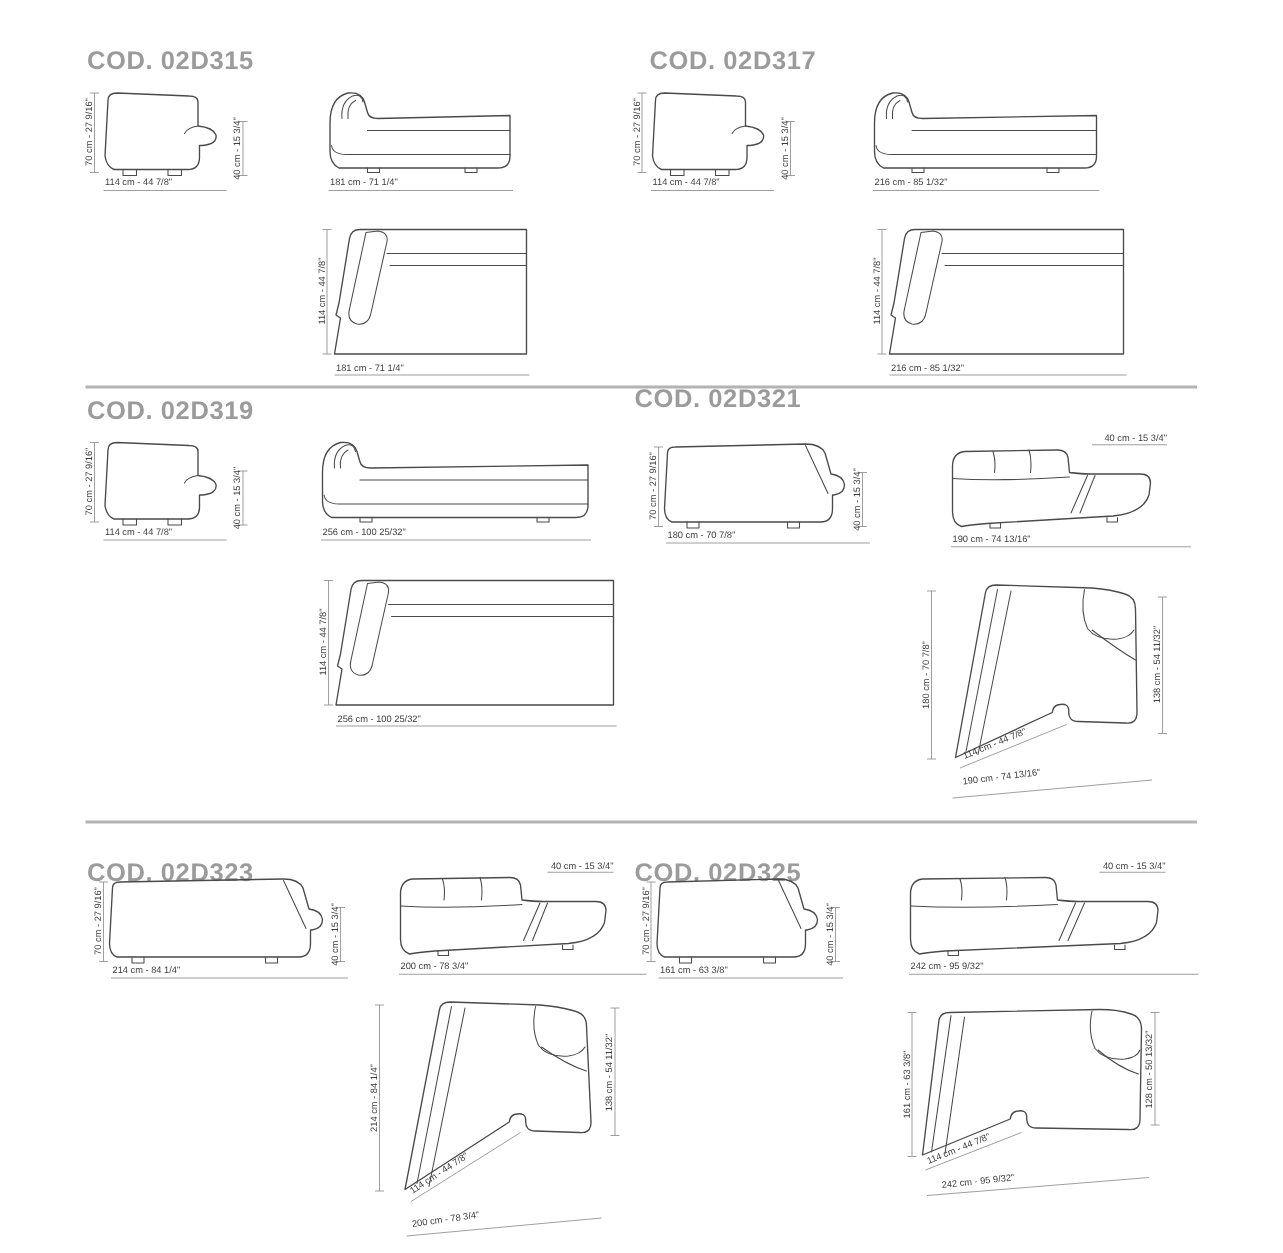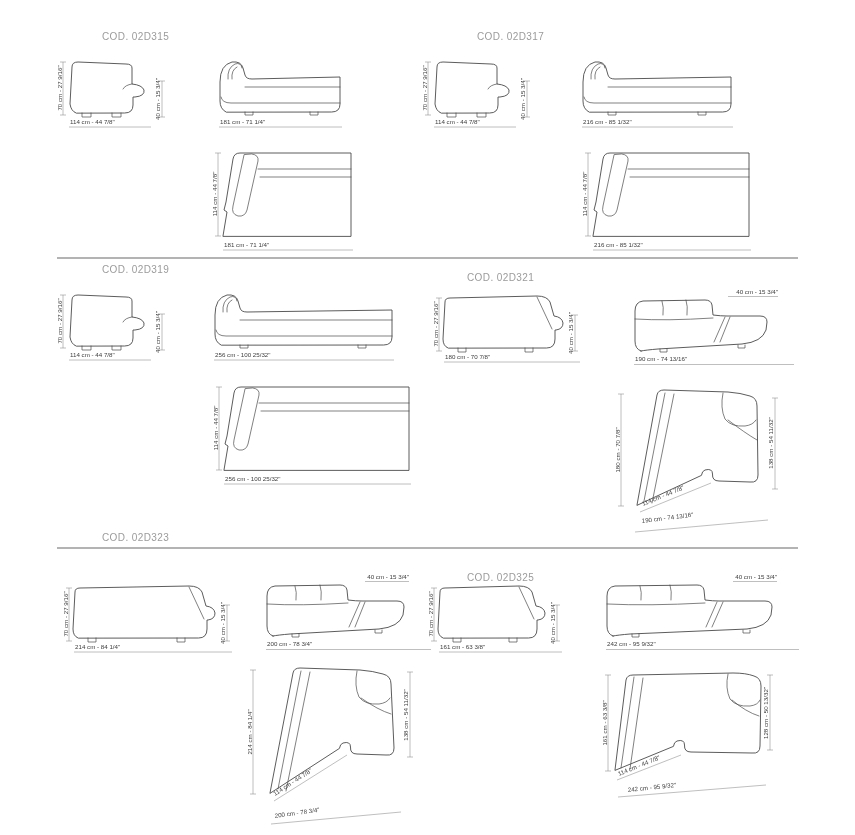--- a/index.html
+++ b/index.html
@@ -1,19 +1,19 @@
 <!DOCTYPE html>
 <html><head>
 <meta charset="utf-8">
 <style>
   html,body{margin:0;padding:0;background:#ffffff;}
   .page{position:relative;width:855px;height:835px;background:#ffffff;overflow:hidden;
         font-family:"Liberation Sans",sans-serif;}
-  .code-header{position:absolute;font-size:10px;font-weight:normal;color:#9b9b9b;
-               letter-spacing:.4px;white-space:nowrap;margin-left:44px;}
+  .code-header{position:absolute;font-size:17px;font-weight:bold;color:#9b9b9b;
+               letter-spacing:.4px;white-space:nowrap;}
   .divider{position:absolute;left:57px;width:741px;height:2px;background:#b3b3b3;}
   svg{position:absolute;overflow:visible;}
   .d{fill:none;stroke:#4a4a4a;stroke-width:.9;stroke-linejoin:round;stroke-linecap:round;}
   .d2{fill:none;stroke:#4a4a4a;stroke-width:.7;stroke-linejoin:round;stroke-linecap:round;}
   .dim{fill:none;stroke:#8a8a8a;stroke-width:.55;}
   text.t{font-size:6.2px;fill:#3d3d3d;font-family:"Liberation Sans",sans-serif;white-space:pre;}
 </style>
 </head>
 <body>
 
@@ -131,21 +131,21 @@
       <path class="d" d="M12,92 L16,68 L13,66 L15,58 L22,15 Q23,9 29,9 L197,9 L197,92 Z"></path>
       <path class="d2" d="M33,11 L22,62 Q20,70 27,72 Q34,73 36,66 L47,17 Q48,11 41,10 Z"></path>
       <path class="d2" d="M47,25 H197 M49,33 H197"></path>
     </g>
     <path class="dim" d="M4,9 h6 M7,9 V92 M4,92 h6"></path>
     <text class="t" transform="rotate(-90 5.5 50)" x="5.5" y="50" text-anchor="middle">114 cm - 44 7/8"</text>
     <text class="t" x="13" y="103">256 cm - 100 25/32"</text>
     <path class="dim" d="M12,106 H199"></path>
   </svg>
 
-  <div class="code-header" style="left:423px;top:272px">COD. 02D321</div>
+  <div class="code-header" style="left:423px;top:256px">COD. 02D321</div>
 
   <svg style="left:432px;top:285px" width="170" height="82" viewBox="0 0 170 82">
     <g>
       <path class="d" d="M16,63 Q11,61 11,54 L13,17 Q13,13 18,13 L105,11 Q115,11 118,17 L122,31 Q130,32 131,38 Q131,44 124,45 L123,45 L123,54 Q123,63 115,63 Z"></path>
       <path class="d2" d="M105,12 L120,44"></path>
       <path class="d2" d="M26,63 v4 h8 v-4 M93,63 v4 h8 v-4"></path>
     </g>
     <path class="dim" d="M4,13 h6 M7,13 V66 M4,66 h6"></path>
     <text class="t" transform="rotate(-90 5.5 39)" x="5.5" y="39" text-anchor="middle">70 cm - 27 9/16"</text>
     <text class="t" x="13" y="73.5">180 cm - 70 7/8"</text>
@@ -180,21 +180,21 @@
     <path class="dim" d="M177,22 h6 M180,22 V113 M177,113 h6"></path>
     <text class="t" transform="rotate(-90 178 67)" x="178" y="67" text-anchor="middle">138 cm - 54 11/32"</text>
     <text class="t" transform="rotate(-22 48 130)" x="48" y="130">114 cm - 44 7/8"</text>
     <path class="dim" d="M45,136 L116,107"></path>
     <text class="t" transform="rotate(-7 47 147)" x="47" y="147">190 cm - 74 13/16"</text>
     <path class="dim" d="M40,156 L173,144"></path>
   </svg>
 
   <div class="divider" style="top:547px"></div>
 
-  <div class="code-header" style="left:58px;top:532px">COD. 02D323</div>
+  <div class="code-header" style="left:58px;top:572px">COD. 02D323</div>
 
   <svg style="left:62px;top:575px" width="195" height="82" viewBox="0 0 195 82">
     <g>
       <path class="d" d="M16,63 Q11,61 11,54 L13,17 Q13,13 18,13 L127,11 Q137,11 140,17 L144,31 Q152,32 153,38 Q153,44 146,45 L145,45 L145,54 Q145,63 137,63 Z"></path>
       <path class="d2" d="M127,12 L142,44"></path>
       <path class="d2" d="M26,63 v4 h8 v-4 M115,63 v4 h8 v-4"></path>
     </g>
     <path class="dim" d="M4,13 h6 M7,13 V66 M4,66 h6"></path>
     <text class="t" transform="rotate(-90 5.5 39)" x="5.5" y="39" text-anchor="middle">70 cm - 27 9/16"</text>
     <text class="t" x="13" y="73.5">214 cm - 84 1/4"</text>

